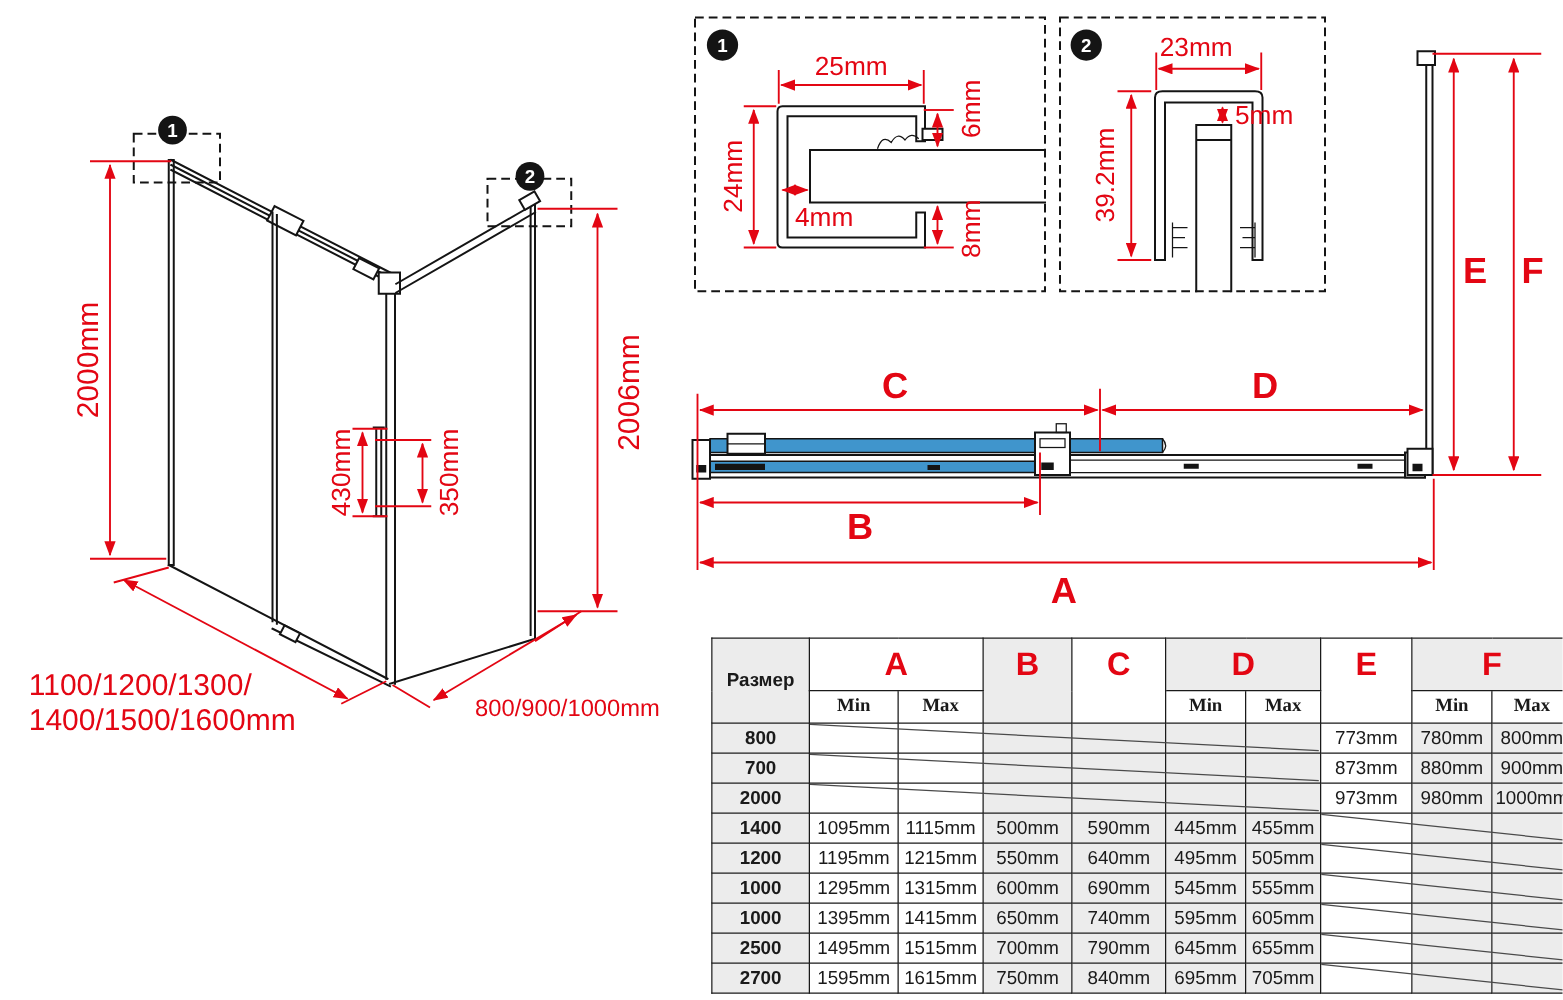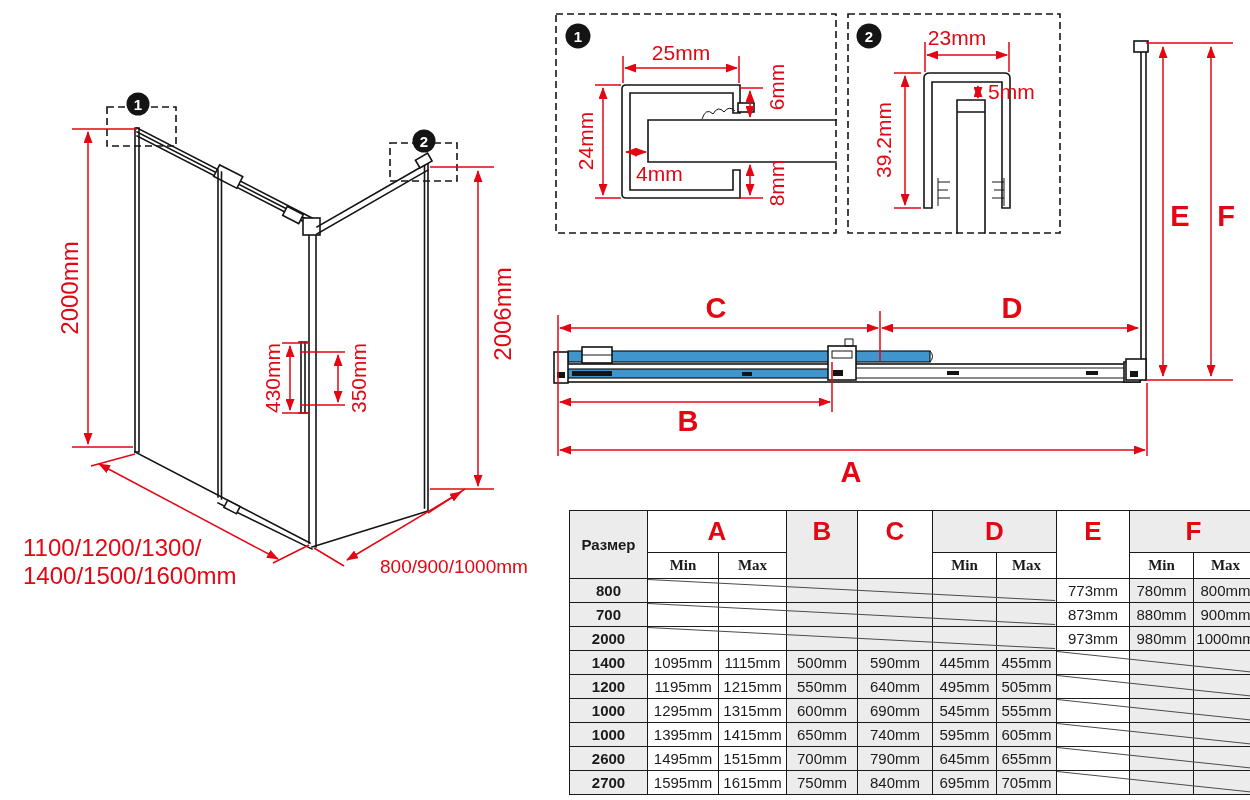--- a/index.html
+++ b/index.html
@@ -312,21 +312,21 @@
             <td>1415mm</td>
             <td class="gray">650mm</td>
             <td class="gray">740mm</td>
             <td class="gray">595mm</td>
             <td class="gray">605mm</td>
             <td></td>
             <td class="gray"></td>
             <td class="gray"></td>
           </tr>
           <tr>
-            <td class="gray rowhdr">2600</td>
+            <td class="gray rowhdr">2500</td>
             <td>1495mm</td>
             <td>1515mm</td>
             <td class="gray">700mm</td>
             <td class="gray">790mm</td>
             <td class="gray">645mm</td>
             <td class="gray">655mm</td>
             <td></td>
             <td class="gray"></td>
             <td class="gray"></td>
           </tr>

